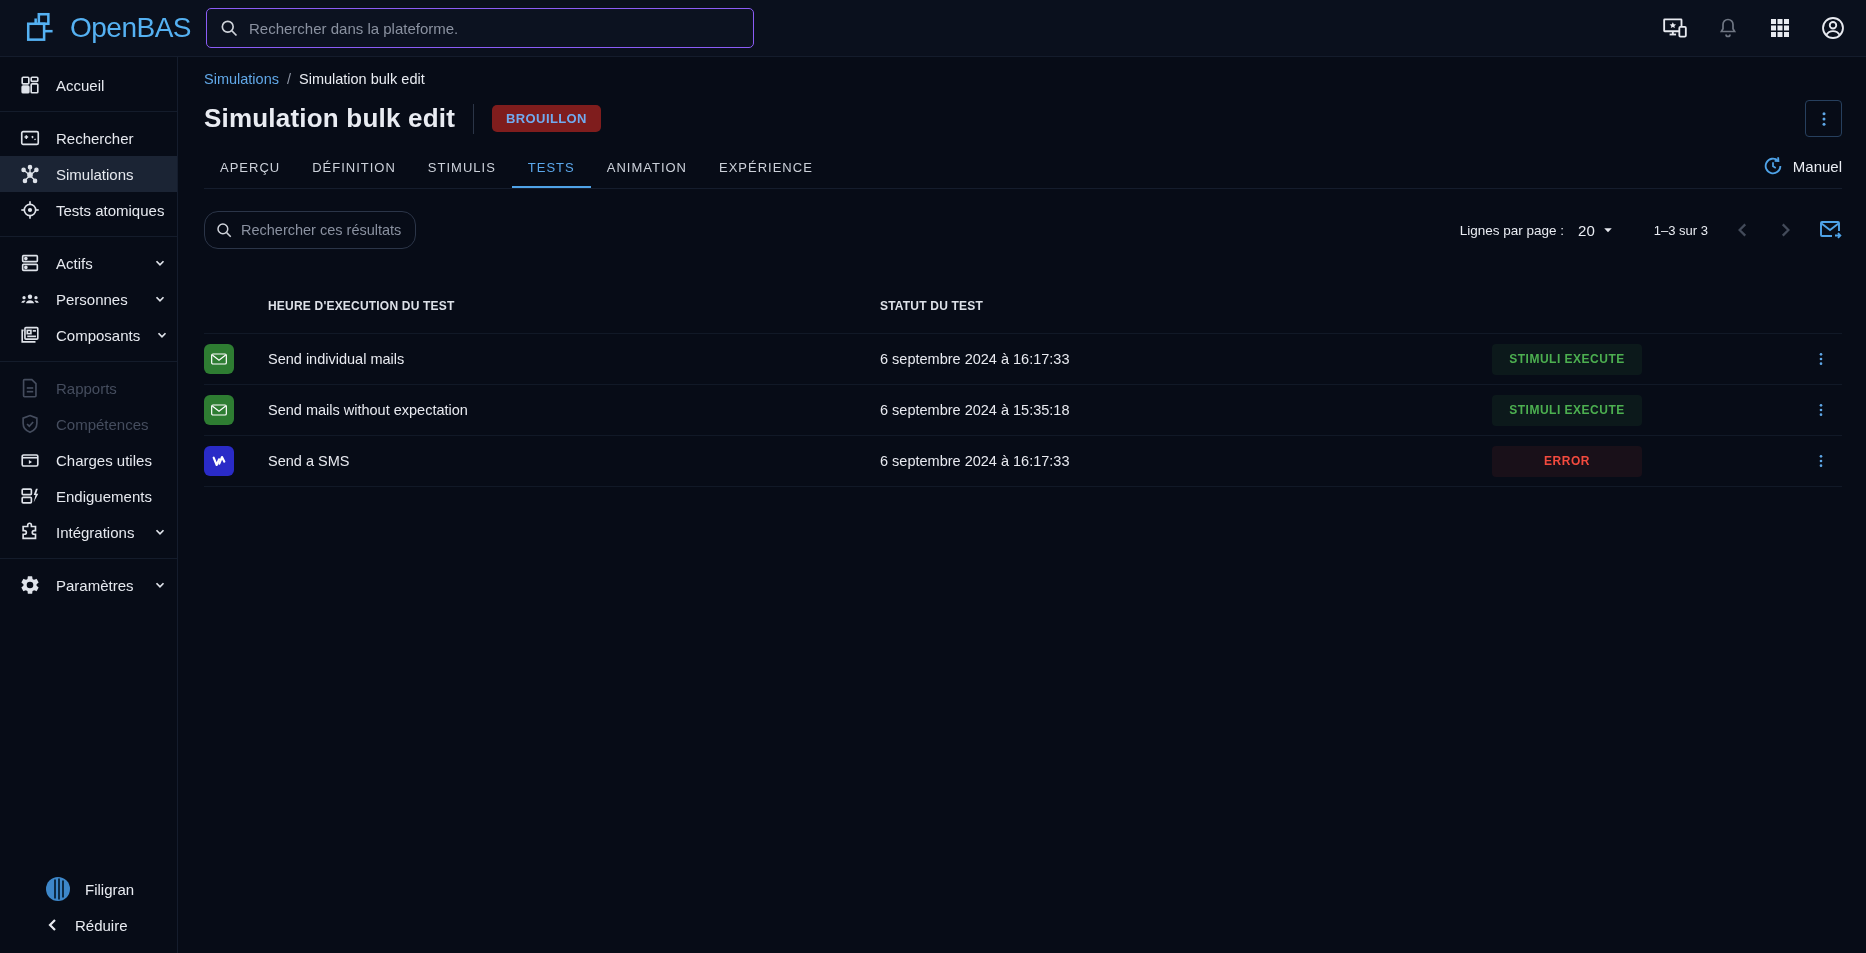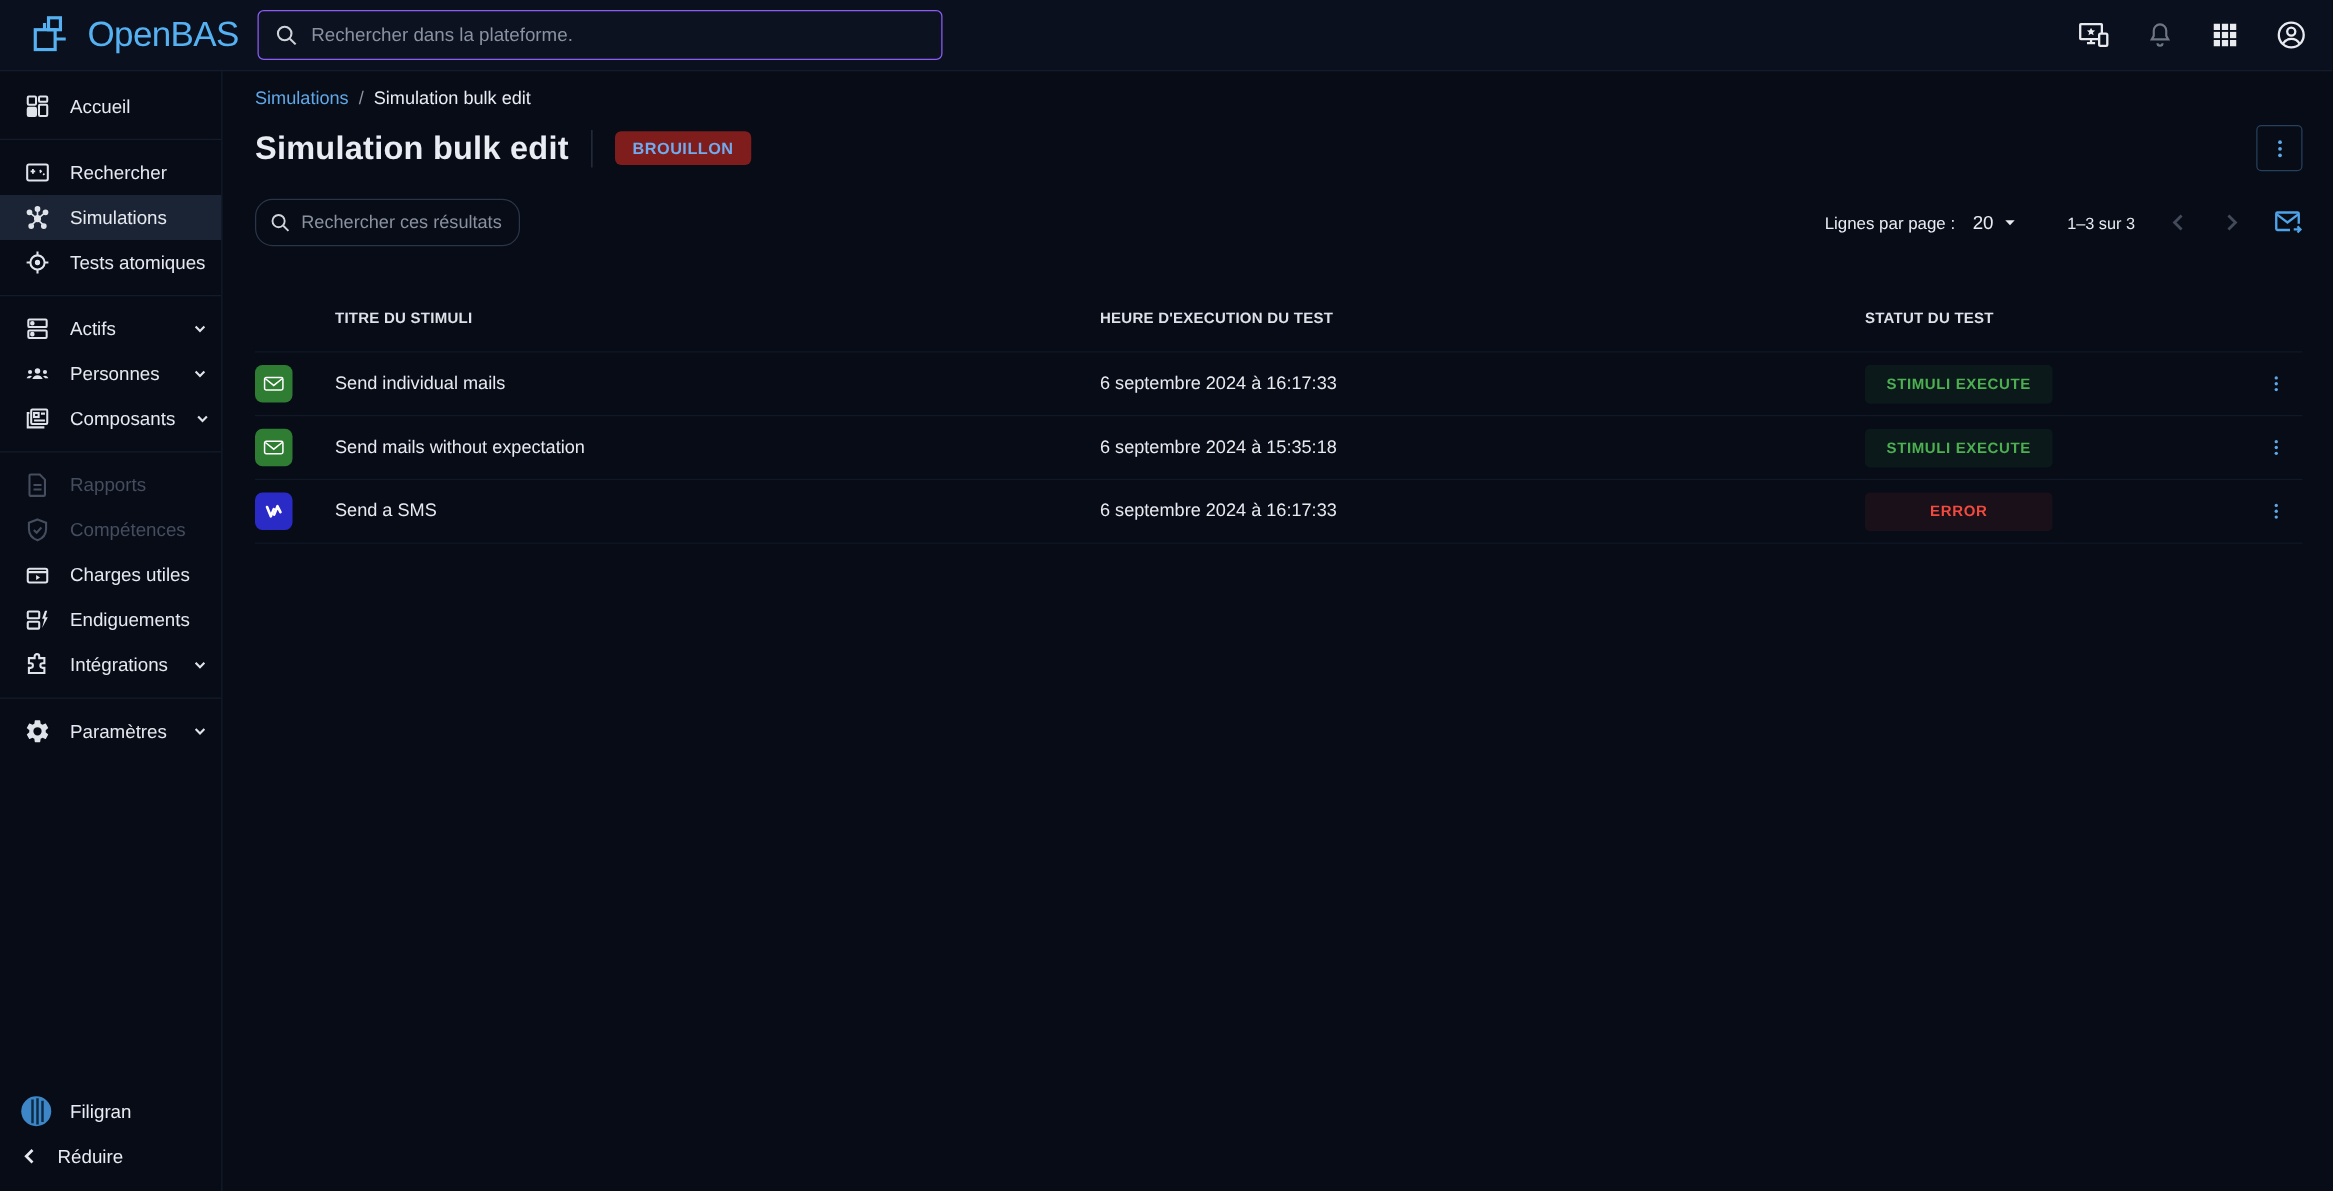--- a/index.html
+++ b/index.html
@@ -42,21 +42,21 @@
     height:36px; display:flex; align-items:center; gap:15px;
     padding:0 10px 0 19px; font-size:15px; color:#e6e9ef; cursor:pointer; white-space:nowrap;
   }
   .menu-item .mi-icon { width:22px; height:22px; color:#dfe3ea; flex-shrink:0; }
   .menu-item.selected { background:#1b2434; }
   .menu-item.disabled { color:#454d5e; cursor:default; }
   .menu-item.disabled .mi-icon { color:#454d5e; }
   .menu-item .chev { margin-left:auto; color:#dfe3ea; }
   .sb-divider { height:1px; background:#141c2b; margin:8px 0; }
   .sidebar-footer { margin-top:auto; padding-bottom:10px; }
-  .footer-item { height:36px; display:flex; align-items:center; gap:14px; padding-left:16px; font-size:15px; cursor:pointer; }
+  .footer-item { height:36px; display:flex; align-items:center; gap:14px; padding-left:45px; font-size:15px; cursor:pointer; }
 
   
   .main { flex:1; padding:14px 24px 0 26px; position:relative; }
 
   .breadcrumb { font-size:14.5px; display:flex; gap:8px; align-items:center; }
   .breadcrumb .bc-link { color:#61a8e8; cursor:pointer; }
   .breadcrumb .bc-sep { color:#8d94a3; }
   .breadcrumb .bc-current { color:#e9ecf2; }
 
   .title-row { margin-top:13px; display:flex; align-items:center; }
@@ -400,20 +400,38 @@
         <button class="kebab-btn">
           <svg width="18" height="18" viewBox="0 0 24 24" fill="#5fa8e8">
             <circle cx="12" cy="5" r="2"></circle>
               <circle cx="12" cy="12" r="2"></circle>
               <circle cx="12" cy="19" r="2"></circle>
           </svg>
         </button>
       </div>
     </div>
 
+    <div class="tabs-row">
+      <div class="tab">APERÇU</div>
+      <div class="tab">DÉFINITION</div>
+      <div class="tab">STIMULIS</div>
+      <div class="tab active">TESTS</div>
+      <div class="tab">ANIMATION</div>
+      <div class="tab">EXPÉRIENCE</div>
+      <div class="update-mode">
+        <span>
+          <svg width="22" height="22" viewBox="0 0 24 24" fill="none" stroke="#4fa3e8" stroke-width="2">
+            <path d="M20 12a8 8 0 1 1-2.6-5.9"></path>
+            <polyline points="17.6,2.5 17.9,6.6 13.8,6.4" fill="none"></polyline>
+            <path d="M12 8v4.4l3 1.8" stroke-width="1.9"></path>
+          </svg>
+        </span>
+        <span>Manuel</span>
+      </div>
+    </div>
 
     <div class="toolbar">
       <div class="list-search">
         <span>
           <svg width="18" height="18" viewBox="0 0 24 24" fill="none" stroke="#cfd3da" stroke-width="2">
             <circle cx="10.5" cy="10.5" r="6.5"></circle>
               <line x1="15.5" y1="15.5" x2="21" y2="21"></line>
           </svg>
         </span>
         <input placeholder="Rechercher ces résultats" style="">
@@ -445,21 +463,20 @@
             <polyline points="3.5,5.5 12,12 20.5,5.5"></polyline>
             <path d="M17 17.5h5M20 15l2.4 2.5L20 20" stroke-width="1.8"></path>
           </svg>
         </span>
       </div>
     </div>
 
     <div class="table">
       <div class="trow thead">
         <div></div>
-        <div class="th">TITRE DU STIMULI</div>
         <div class="th">HEURE D'EXECUTION DU TEST</div>
         <div class="th">STATUT DU TEST</div>
         <div></div>
       </div>
 
       <div class="tbody">
 
         <div class="trow">
           <div>
               <span class="row-icon email">

